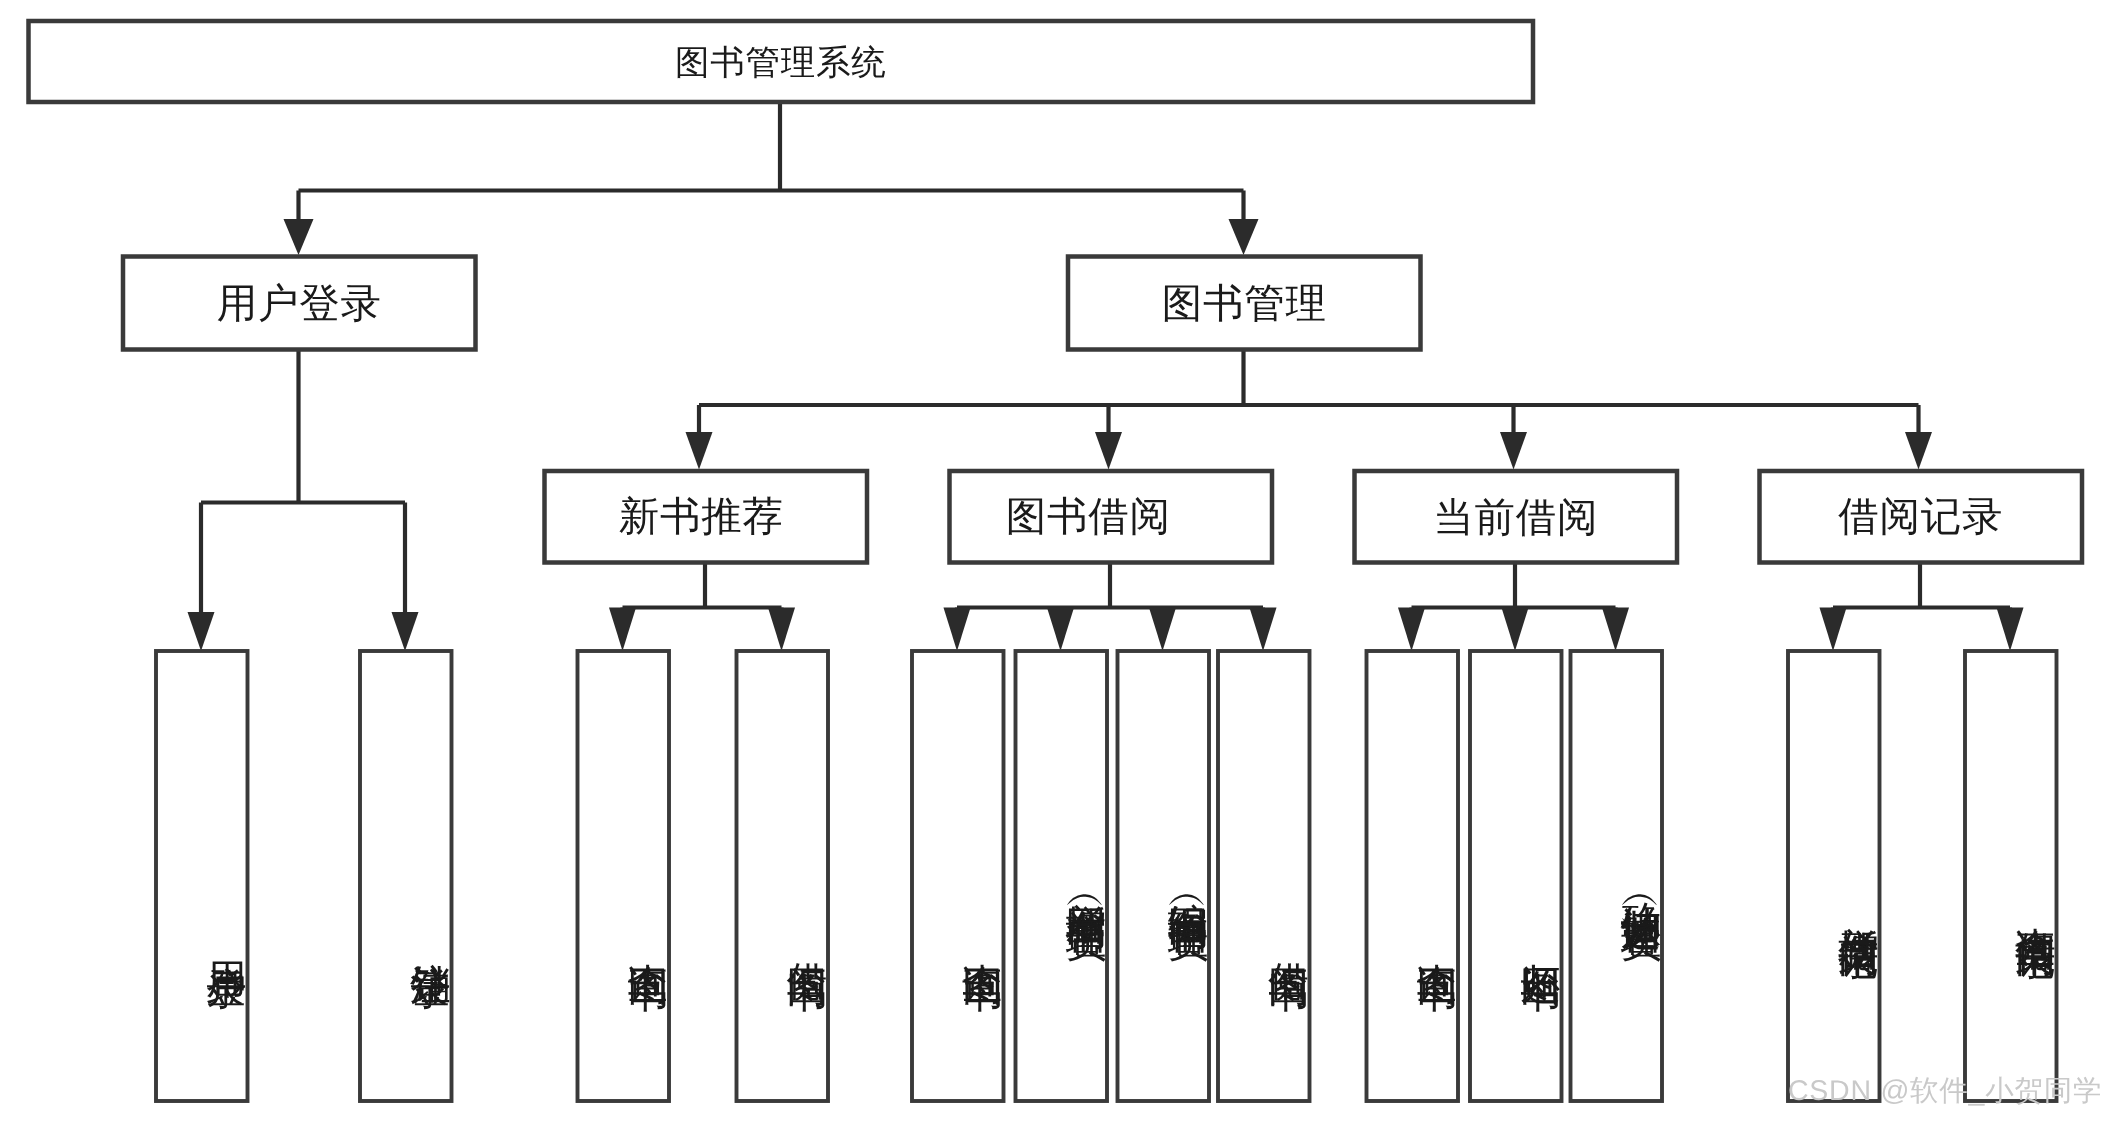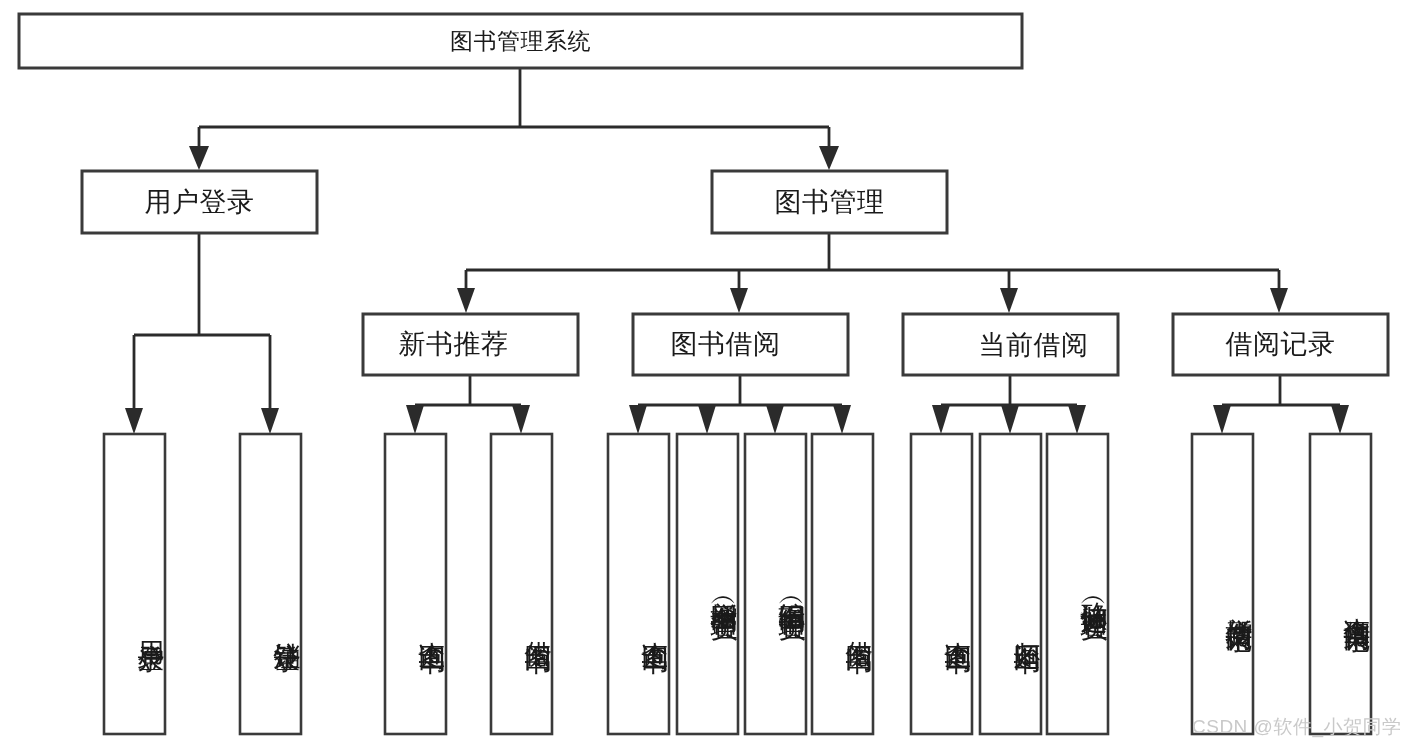--- a/index.html
+++ b/index.html
@@ -182,23 +182,23 @@
     <rect class="node-box-thin" x="1047" y="434" width="61" height="300"></rect>
     <rect class="node-box-thin" x="1192" y="434" width="61" height="300"></rect>
     <rect class="node-box-thin" x="1310" y="434" width="61" height="300"></rect>
   </svg>
 
   <div class="node-label" style="left:19px; top:14px; width:1003px; height:54px; font-size:23px;">图书管理系统</div>
 
   <div class="node-label" style="left:82px; top:171px; width:235px; height:62px;">用户登录</div>
   <div class="node-label" style="left:712px; top:171px; width:235px; height:62px;border-radius:13px;">图书管理</div>
 
-  <div class="node-label" style="left:346px; top:314px; width:215px; height:61px;">新书推荐</div>
+  <div class="node-label" style="left:360px; top:314px; width:215px; height:61px;">新书推荐</div>
   <div class="node-label" style="left:633px; top:314px; width:185px; height:61px;">图书借阅</div>
-  <div class="node-label" style="left:926px; top:314px; width:215px; height:63px;">当前借阅</div>
+  <div class="node-label" style="left:903px; top:314px; width:215px; height:63px;">当前借阅</div>
   <div class="node-label" style="left:1173px; top:314px; width:215px; height:61px;">借阅记录</div>
 
   <div class="node-label vertical" style="left:104px; top:434px; width:61px; height:300px; padding-top:80px;">用户登录</div>
   <div class="node-label vertical" style="left:240px; top:434px; width:61px; height:300px; padding-top:80px;">注销登录</div>
   <div class="node-label vertical" style="left:385px; top:434px; width:61px; height:300px; padding-top:80px;">查询图书</div>
   <div class="node-label vertical" style="left:491px; top:434px; width:61px; height:300px; padding-top:80px;">借阅图书</div>
   <div class="node-label vertical" style="left:608px; top:434px; width:61px; height:300px; padding-top:80px;">查询图书</div>
   <div class="node-label vertical" style="left:677px; top:434px; width:61px; height:300px; padding-top:10px;">新增图书（管理员）</div>
   <div class="node-label vertical" style="left:745px; top:434px; width:61px; height:300px; padding-top:10px;">编辑图书（管理员）</div>
   <div class="node-label vertical" style="left:812px; top:434px; width:61px; height:300px; padding-top:80px;">借阅图书</div>

